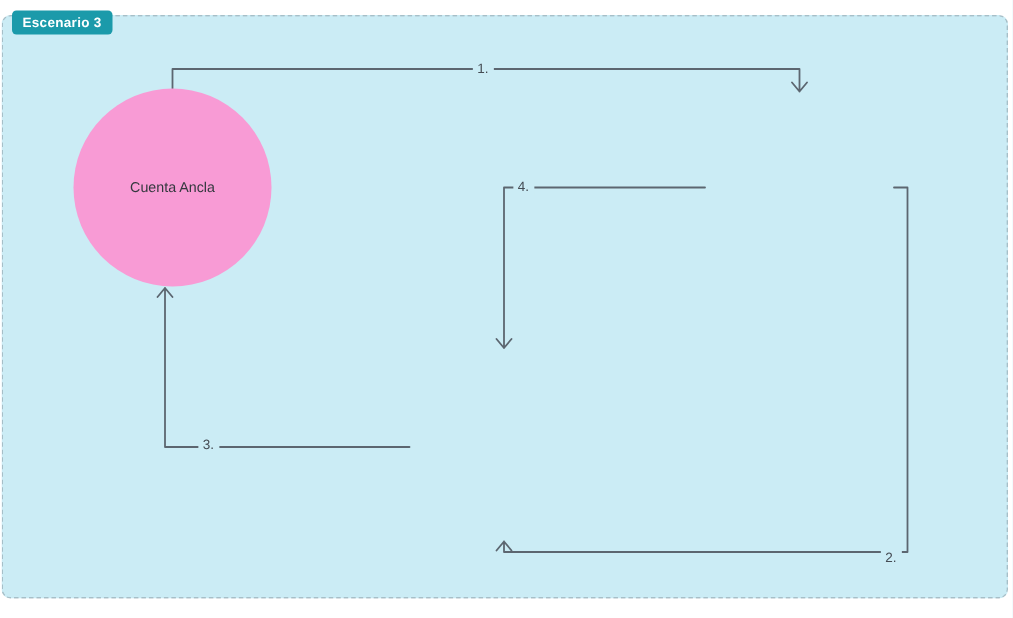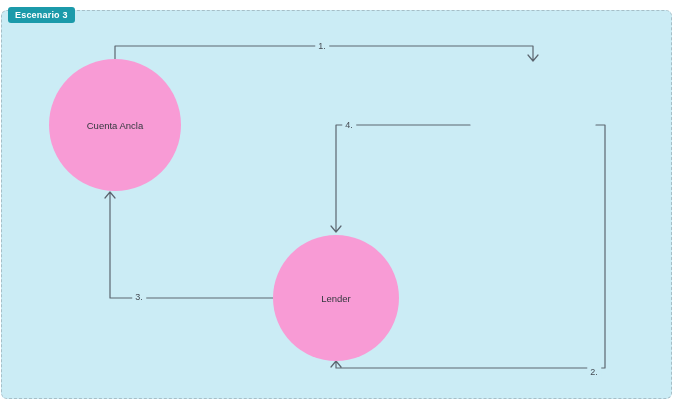--- a/index.html
+++ b/index.html
@@ -105,22 +105,19 @@
     <path d="M273 298 L110 298 L110 192 M105 198 L110 192 L115 198"></path>
 
     <path d="M470 125 L336 125 L336 232 M331 226 L336 232 L341 226"></path>
   </svg>
 
   <div class="node cuenta-ancla">
     <span class="node-label">Cuenta Ancla</span>
   </div>
 
 
-  <div class="node lender">
-    <span class="node-label">Lender</span>
-  </div>
 
   <span class="edge-label l1">1.</span>
   <span class="edge-label l2">2.</span>
   <span class="edge-label l3">3.</span>
   <span class="edge-label l4">4.</span>
 
 </div>
 
 </body></html>

